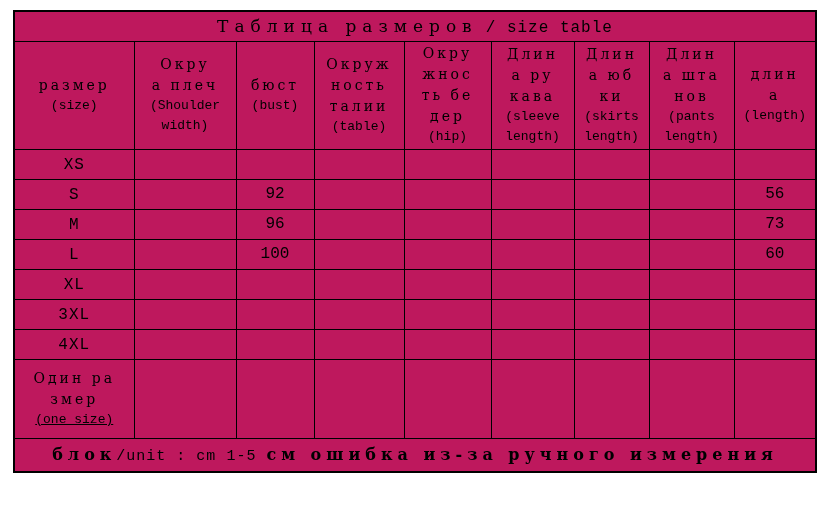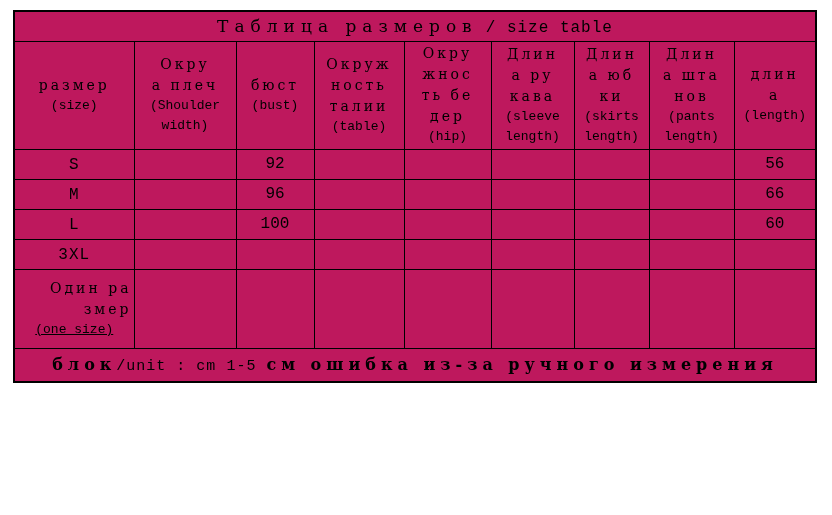--- a/index.html
+++ b/index.html
@@ -49,21 +49,21 @@
   .title-ru { font-size: 17px; letter-spacing: 6px; }
   .title-en { font-size: 16px; margin-left: 4px; letter-spacing: 1px; }
   
   tr.header-row { height: 108px; }
   .hdr-ru { font-size: 14px; letter-spacing: 3px; line-height: 21px; }
   .hdr-en { font-size: 13px; line-height: 20px; letter-spacing: 0px; }
   
   tbody tr { height: 30px; }
   tbody tr.tall { height: 79px; }
   .row-label-lat { font-size: 16px; letter-spacing: 1px; display: inline; }
-  .row-label-cyr { font-size: 14px; letter-spacing: 3px; line-height: 21px; text-align: right; }
+  .row-label-cyr { font-size: 14px; letter-spacing: 3px; line-height: 21px; }
   .row-label-en { font-size: 13px; line-height: 20px; text-decoration: underline; }
   td.val { font-family: "Liberation Mono", "DejaVu Sans Mono", monospace; font-size: 16px; }
   
   tr.footer-row { height: 34px; }
   .footer-cell .cyr, .footer-cell .lat { display: inline; }
   .footer-ru { font-size: 16px; letter-spacing: 5px; font-weight: bold; }
   .footer-unit { font-size: 15px; letter-spacing: 1px; margin: 4px 6px 0 0; }
 </style>
 </head>
 <body>
@@ -139,54 +139,87 @@
           </th>
           <th>
             <span class="cyr hdr-ru">длин
 а</span>
             <span class="lat hdr-en">(length)</span>
           </th>
         </tr>
     </thead>
     <tbody id="table-body">
         <tr>
+          <td><span class="lat row-label-lat">XS</span></td>
+          <td class="val"></td>
+          <td class="val"></td>
+          <td class="val"></td>
+          <td class="val"></td>
+          <td class="val"></td>
+          <td class="val"></td>
+          <td class="val"></td>
+          <td class="val"></td>
+        </tr>
+        <tr>
           <td><span class="lat row-label-lat">S</span></td>
           <td class="val"></td>
           <td class="val">92</td>
           <td class="val"></td>
           <td class="val"></td>
           <td class="val"></td>
           <td class="val"></td>
           <td class="val"></td>
           <td class="val">56</td>
         </tr>
         <tr>
           <td><span class="lat row-label-lat">M</span></td>
           <td class="val"></td>
           <td class="val">96</td>
           <td class="val"></td>
           <td class="val"></td>
           <td class="val"></td>
           <td class="val"></td>
           <td class="val"></td>
-          <td class="val">66</td>
+          <td class="val">73</td>
         </tr>
         <tr>
           <td><span class="lat row-label-lat">L</span></td>
           <td class="val"></td>
           <td class="val">100</td>
           <td class="val"></td>
           <td class="val"></td>
           <td class="val"></td>
           <td class="val"></td>
           <td class="val"></td>
           <td class="val">60</td>
         </tr>
         <tr>
+          <td><span class="lat row-label-lat">XL</span></td>
+          <td class="val"></td>
+          <td class="val"></td>
+          <td class="val"></td>
+          <td class="val"></td>
+          <td class="val"></td>
+          <td class="val"></td>
+          <td class="val"></td>
+          <td class="val"></td>
+        </tr>
+        <tr>
           <td><span class="lat row-label-lat">3XL</span></td>
+          <td class="val"></td>
+          <td class="val"></td>
+          <td class="val"></td>
+          <td class="val"></td>
+          <td class="val"></td>
+          <td class="val"></td>
+          <td class="val"></td>
+          <td class="val"></td>
+        </tr>
+        <tr>
+          <td><span class="lat row-label-lat">4XL</span></td>
           <td class="val"></td>
           <td class="val"></td>
           <td class="val"></td>
           <td class="val"></td>
           <td class="val"></td>
           <td class="val"></td>
           <td class="val"></td>
           <td class="val"></td>
         </tr>
         <tr class="tall">

